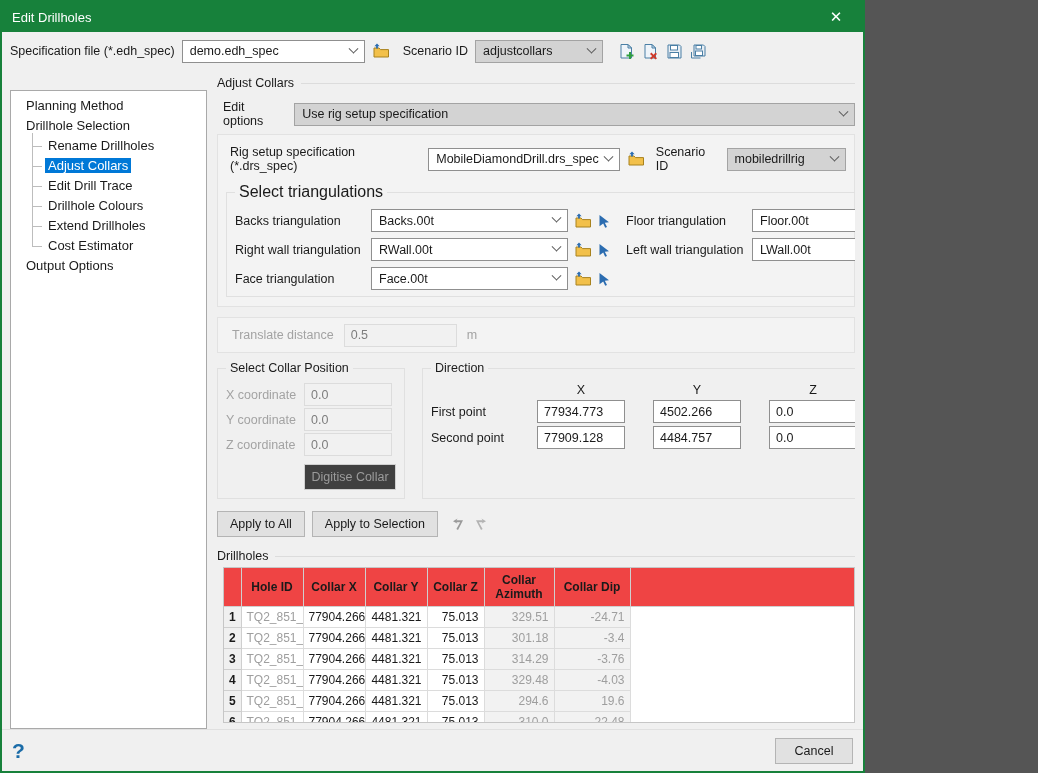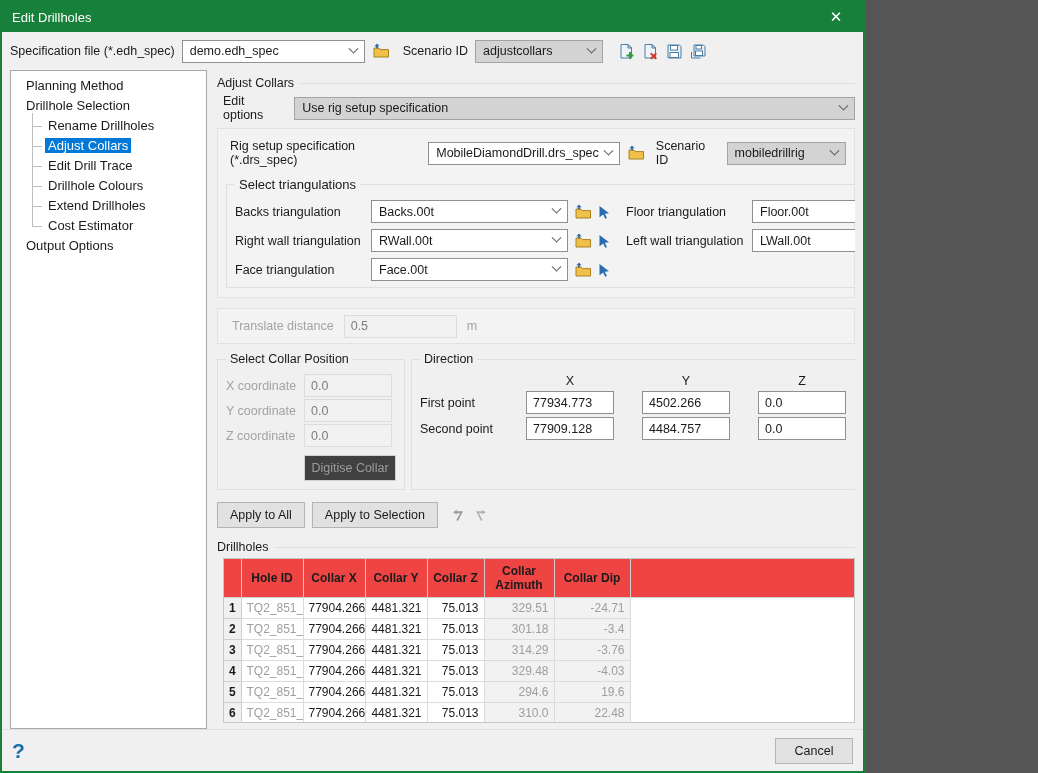--- a/index.html
+++ b/index.html
@@ -60,66 +60,66 @@
   }
   .btn.disabled { background:#404040; border-color:#d0d0d0; color:#9b9b9b; }
 
   .dim { color: #a3a3a3; }
 
   
   .bodyrow { flex: 1; display: flex; overflow: hidden; padding: 0 8px; }
 
   .sidebar {
     width: 197px; flex: none; background: #fff; border: 1px solid #a9a9a9;
-    padding: 5px 0 0 0; font-size: 13px; overflow: hidden;
+    padding: 5px 0 0 0; font-size: 13px; overflow: hidden; margin-top: 20px;
   }
   .tree-root { padding: 1px 0 1px 12px; line-height: 18px; }
   .tree-children { margin-left: 21px; position: relative; }
   .tree-children::before {
     content:''; position: absolute; left: 0; top: -3px; bottom: 10px;
     border-left: 1px solid #bdbdbd;
   }
   .tree-child { position: relative; padding: 1px 0 1px 13px; line-height: 18px; }
   .tree-child::before {
     content:''; position: absolute; left: 0; top: 50%; width: 10px;
     border-top: 1px solid #bdbdbd;
   }
   .tree-child .lbl, .tree-root .lbl { padding: 0 3px; }
   .tree-child.selected .lbl { background: #0078d7; color: #fff; }
 
   .main { flex: 1; padding: 4px 0 0 10px; display: flex; flex-direction: column; overflow: hidden; }
 
   .sec-title-row { display: flex; align-items: center; gap: 7px; height: 18px; }
   .sec-title-row .line { flex: 1; border-top: 1px solid #dcdcdc; }
 
-  .editopts-row { display: flex; align-items: center; gap: 9px; margin: 2px 0 6px 6px; }
+  .editopts-row { display: flex; align-items: center; gap: 9px; margin: 8px 0 6px 6px; }
 
   .panel {
     background: #f3f3f3; border: 1px solid #e2e2e2; padding: 10px 8px 9px 8px;
   }
   .rig-row { display: flex; align-items: center; gap: 7px; margin-left: 4px; }
 
   fieldset.gbox {
     border: 1px solid #e0e0e0; padding: 8px 6px 6px 8px; margin-top: 10px;
   }
-  fieldset.gbox legend { padding: 0 4px; font-size: 13px; margin-top: 28px; }
+  fieldset.gbox legend { padding: 0 4px; font-size: 16px; margin-top: 28px; }
 
   .tri-grid {
     display: grid;
     grid-template-columns: 130px 197px 46px 120px 165px 46px;
     column-gap: 6px; row-gap: 6px; align-items: center;
   }
   .icon-pair { display: flex; align-items: center; gap: 6px; }
 
   .translate-strip {
     margin-top: 10px; background: #f3f3f3; border: 1px solid #e2e2e2;
     height: 36px; display: flex; align-items: center; gap: 10px; padding: 0 14px;
   }
 
-  .mid-row { display: flex; margin-top: 8px; gap: 6px; }
+  .mid-row { display: flex; margin-top: 8px; gap: 17px; }
   fieldset.gbox2 { border: 1px solid #e0e0e0; padding: 8px 8px 8px 8px; margin: 0; }
   fieldset.gbox2 legend { padding: 0 4px; }
 
   .collar-box { width: 178px; flex: none; }
   .collar-row { display: flex; align-items: center; gap: 6px; margin-bottom: 2px; }
   .collar-row .clbl { width: 72px; }
   .collar-btn-row { margin: 8px 0 0 78px; }
 
   .dir-box { flex: 1; display: flex; }
   .dir-inner { display: flex; align-items: flex-start; width: 100%; }

